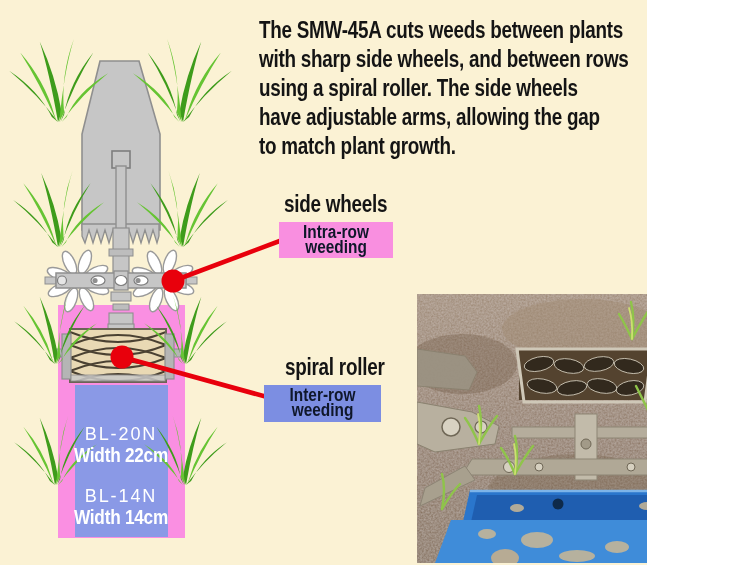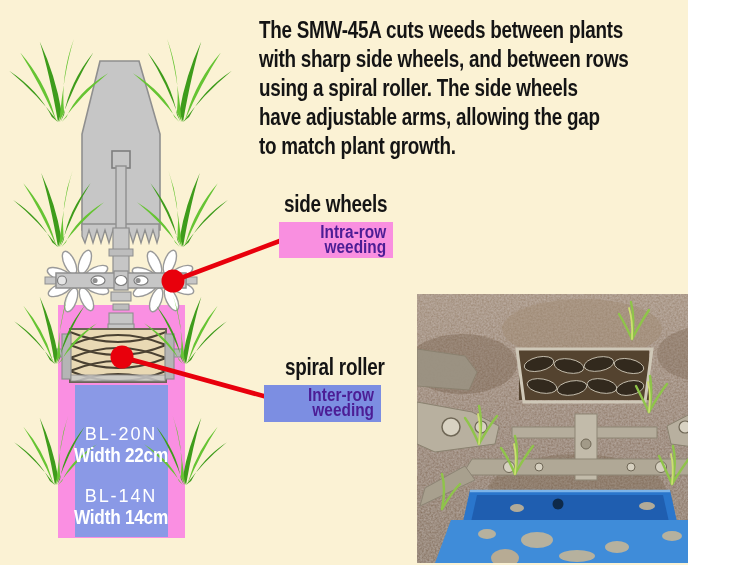--- a/index.html
+++ b/index.html
@@ -1,27 +1,27 @@
 <!DOCTYPE html>
 <html><head>
 <meta charset="utf-8">
 <style>
   html,body{margin:0;padding:0;}
   body{width:751px;height:565px;overflow:hidden;font-family:"Liberation Sans",sans-serif;}
-  #stage{position:relative;width:688px;height:565px;background:#FBF2D4;overflow:hidden;}
+  #stage{position:relative;width:599px;height:565px;background:#FBF2D4;overflow:hidden;padding-left:48px;}
   .abs{position:absolute;}
   
   .headline{left:259px;top:16px;width:470px;color:#141414;font-weight:bold;
             font-size:23px;line-height:29px;transform:scaleX(.82);transform-origin:0 0;
             letter-spacing:-.3px;}
   
   .callout-title{color:#141414;font-weight:bold;font-size:23px;line-height:23px;
                  transform:scaleX(.82);transform-origin:0 0;letter-spacing:-.3px;white-space:nowrap;}
   
-  .tag{color:#4c1d95;font-weight:bold;text-align:right;font-size:17.5px;line-height:15px;
+  .tag{color:#0f172a;font-weight:bold;text-align:center;font-size:17.5px;line-height:15px;
        padding-top:3px;box-sizing:border-box;}
   .tag .inner{transform:scaleX(.88);transform-origin:50% 0;}
   
   .model-name{color:#fff;font-weight:normal;font-size:19px;letter-spacing:2px;text-align:center;
               width:160px;transform:scaleX(.95);transform-origin:50% 0;}
   .model-width{color:#fff;font-weight:bold;font-size:21px;text-align:center;width:160px;
                transform:scaleX(.82);transform-origin:50% 0;letter-spacing:-.3px;}
 </style>
 </head>
 <body>

